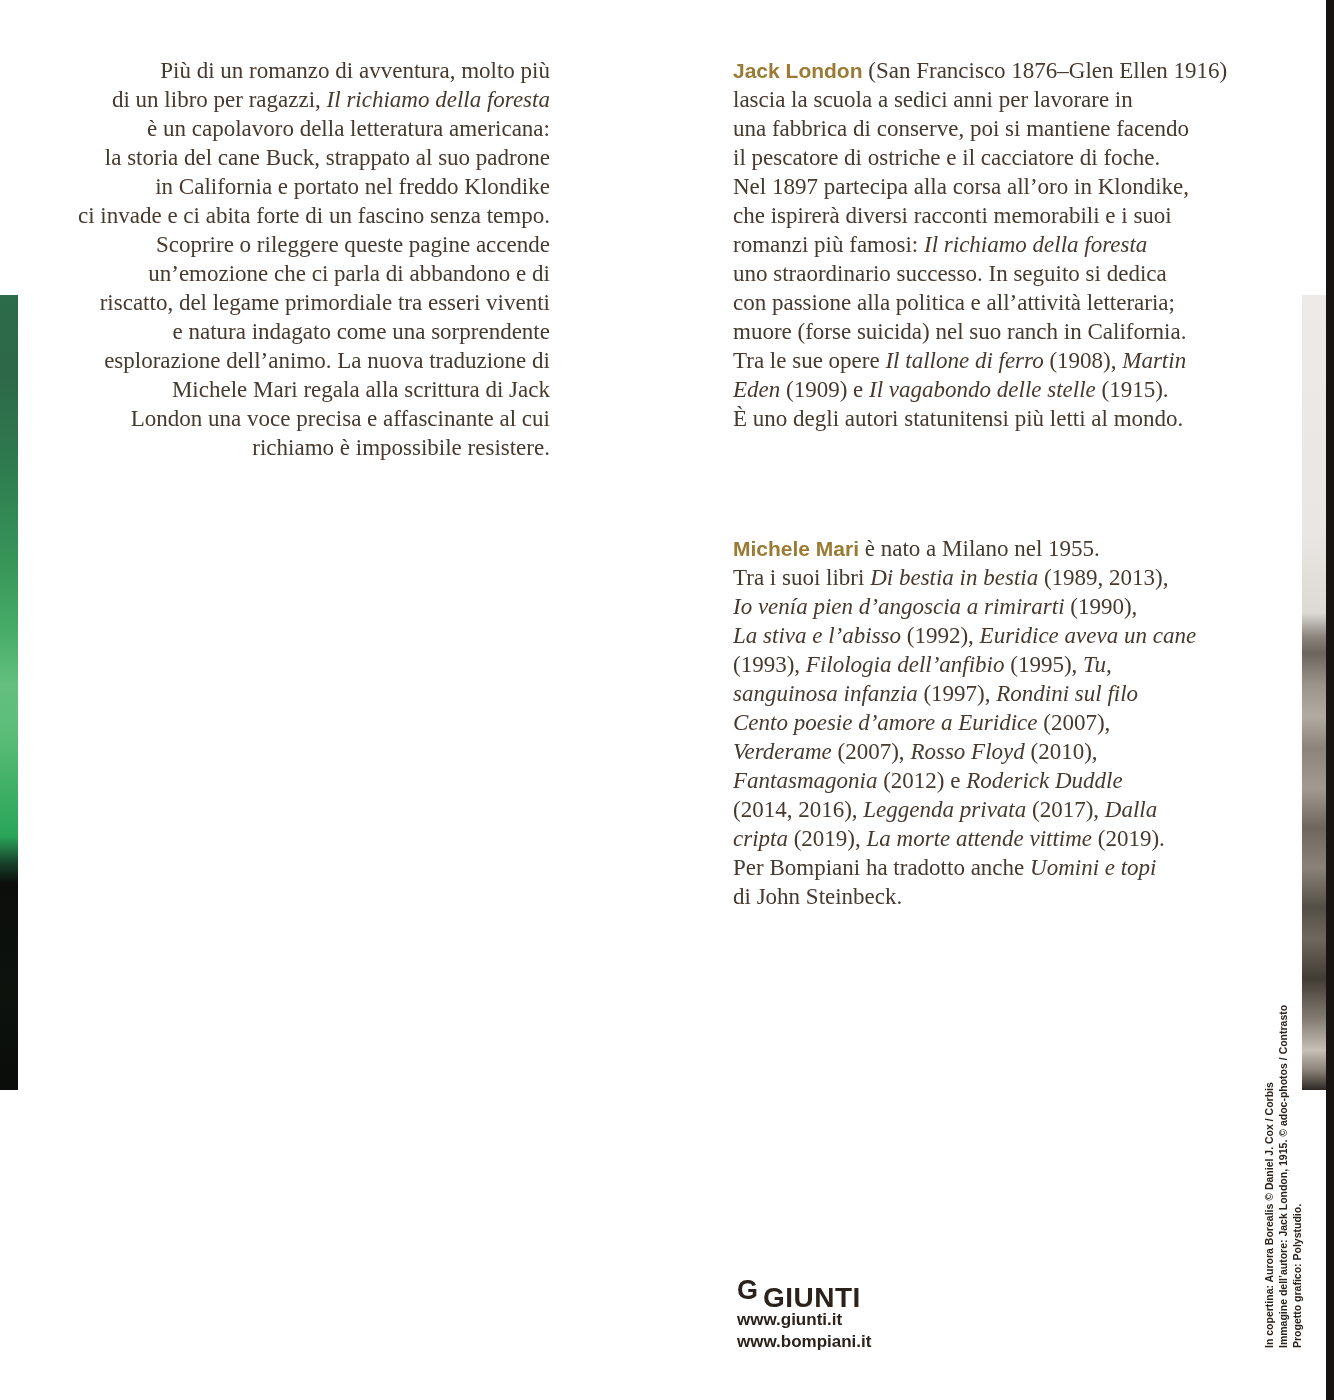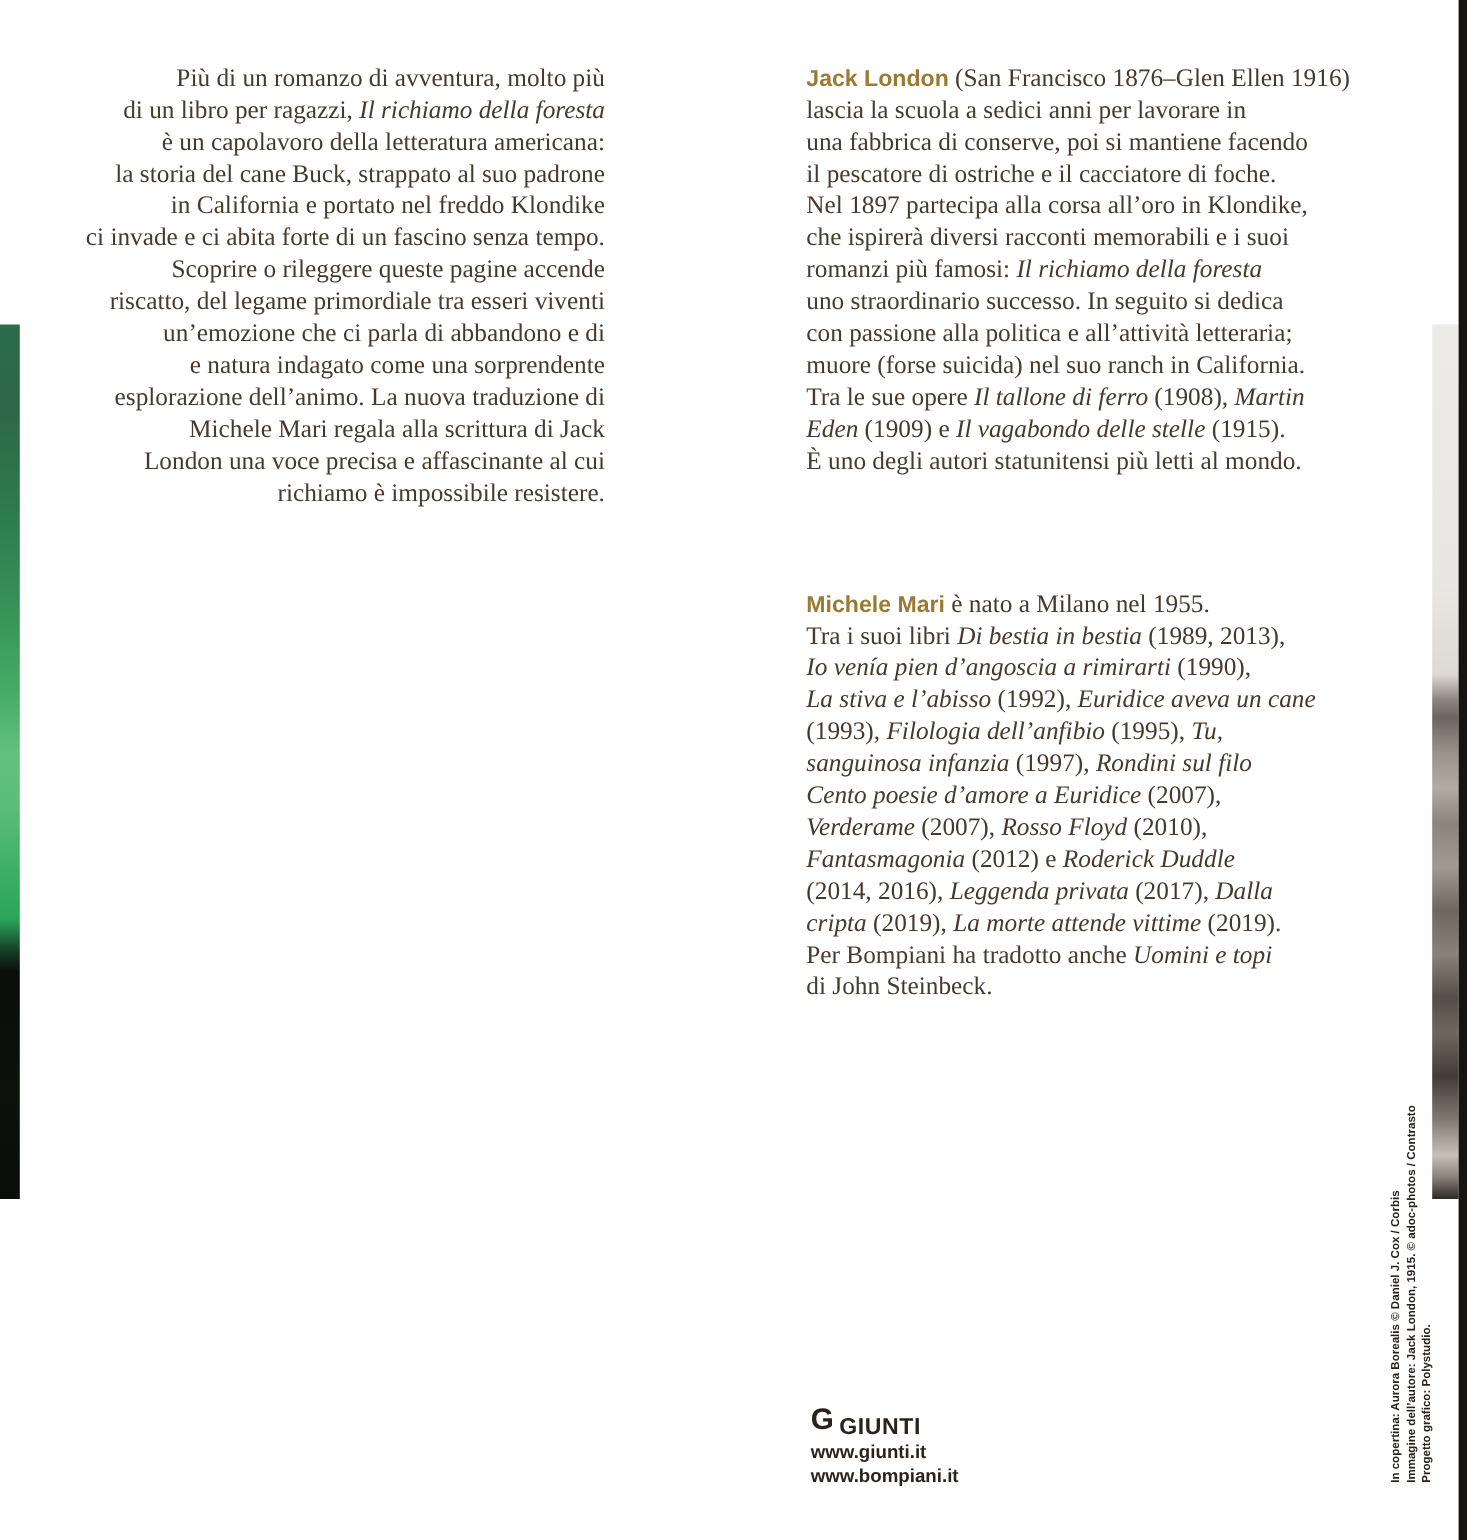--- a/index.html
+++ b/index.html
@@ -43,21 +43,21 @@
     font-weight:700;font-size:21px;color:#9b7b33;
   }
   
   .footer{
     position:absolute;left:737px;top:1276px;
     font-family:"Liberation Sans","DejaVu Sans",sans-serif;
     color:#2b221c;
   }
   .logo-row{display:flex;align-items:center;gap:5px;height:28px;}
   .g-mark{font-weight:800;font-size:27px;line-height:27px;}
-  .logo-text{font-weight:700;font-size:21px;letter-spacing:0.5px;margin-top:16px;}
+  .logo-text{font-weight:700;font-size:28px;letter-spacing:0.5px;margin-top:16px;}
   .urls{margin-top:5px;font-weight:700;font-size:17px;line-height:22px;}
   
   .credits{
     position:absolute;left:1306px;top:1304px;width:330px;height:44px;
     transform:rotate(-90deg);transform-origin:left bottom;
     font-family:"Liberation Sans","DejaVu Sans",sans-serif;
     font-weight:700;font-size:10.5px;line-height:14px;
     color:#2b221c;white-space:nowrap;
   }
 </style>
@@ -69,22 +69,22 @@
   <div class="strip-left"></div>
 
   <div class="col col-left">
       <div class="line"><span>Più di un romanzo di avventura, molto più</span></div>
       <div class="line"><span>di un libro per ragazzi, </span><span class="it">Il richiamo della foresta</span></div>
       <div class="line"><span>è un capolavoro della letteratura americana:</span></div>
       <div class="line"><span>la storia del cane Buck, strappato al suo padrone</span></div>
       <div class="line"><span>in California e portato nel freddo Klondike</span></div>
       <div class="line"><span>ci invade e ci abita forte di un fascino senza tempo.</span></div>
       <div class="line"><span>Scoprire o rileggere queste pagine accende</span></div>
+      <div class="line"><span>un’emozione che ci parla di abbandono e di</span></div>
       <div class="line"><span>riscatto, del legame primordiale tra esseri viventi</span></div>
-      <div class="line"><span>un’emozione che ci parla di abbandono e di</span></div>
       <div class="line"><span>e natura indagato come una sorprendente</span></div>
       <div class="line"><span>esplorazione dell’animo. La nuova traduzione di</span></div>
       <div class="line"><span>Michele Mari regala alla scrittura di Jack</span></div>
       <div class="line"><span>London una voce precisa e affascinante al cui</span></div>
       <div class="line"><span>richiamo è impossibile resistere.</span></div>
     </div>
 
   <div class="col bio-jack">
       <div class="line"><span class="gold">Jack London</span><span> (San Francisco 1876–Glen Ellen 1916)</span></div>
       <div class="line"><span>lascia la scuola a sedici anni per lavorare in</span></div>

